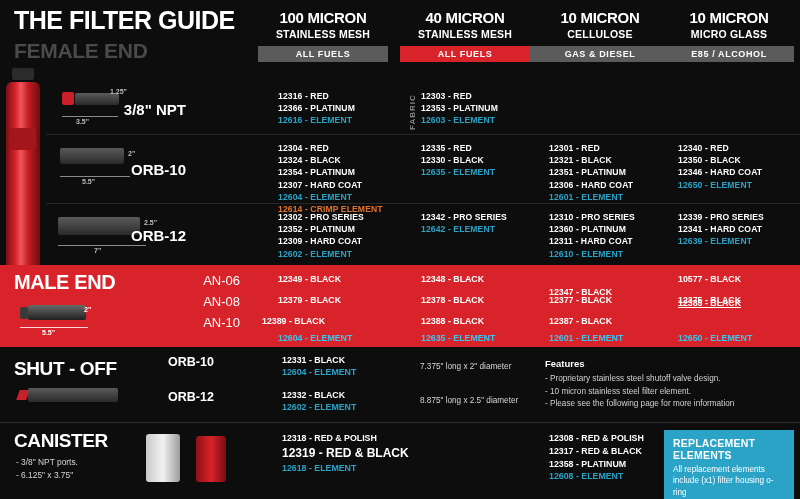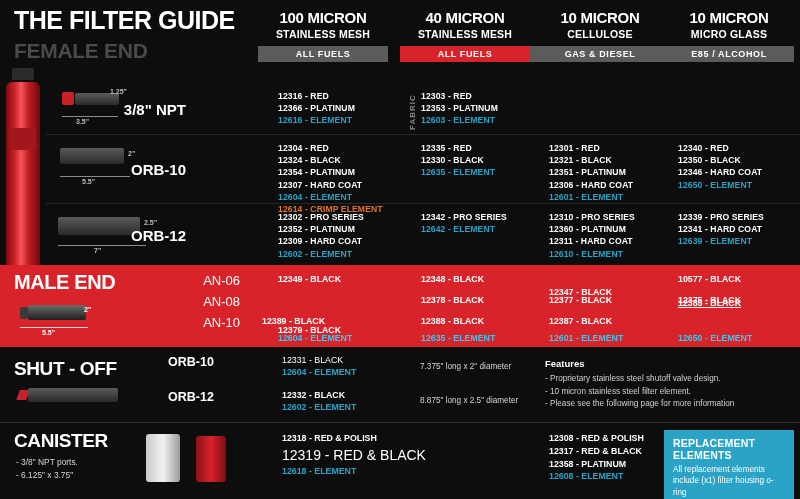--- a/index.html
+++ b/index.html
@@ -257,21 +257,21 @@
     <div class="dimline" style="position:absolute; left:20px; top:62px; width:68px; background:#ffd3d5;"></div>
     <div class="dimtxt" style="position:absolute; left:42px; top:64px; color:#fff;">5.5"</div>
 
     <div class="male-rowlabel" style="left:120px; top:8px;">AN-06</div>
     <div class="male-cell" style="left:278px; top:9px;">12349 - BLACK</div>
     <div class="male-cell" style="left:421px; top:9px;">12348 - BLACK</div>
     <div class="male-cell" style="left:549px; top:9px;margin-top:13px;">12347 - BLACK</div>
     <div class="male-cell" style="left:678px; top:9px;">10577 - BLACK</div>
 
     <div class="male-rowlabel" style="left:120px; top:29px;">AN-08</div>
-    <div class="male-cell" style="left:278px; top:30px;margin-top:30px;">12379 - BLACK</div>
+    <div class="male-cell" style="left:278px; top:30px;">12379 - BLACK</div>
     <div class="male-cell" style="left:421px; top:30px;">12378 - BLACK</div>
     <div class="male-cell" style="left:549px; top:30px;">12377 - BLACK</div>
     <div class="male-cell" style="left:678px; top:30px;">12375 - BLACK</div>
 
     <div class="male-rowlabel" style="left:120px; top:50px;">AN-10</div>
     <div class="male-cell" style="left:262px; top:51px;">12389 - BLACK</div>
     <div class="male-cell" style="left:421px; top:51px;">12388 - BLACK</div>
     <div class="male-cell" style="left:549px; top:51px;">12387 - BLACK</div>
     <div class="male-cell" style="left:678px; top:33px;text-decoration:underline;">12385 - BLACK</div>
 
@@ -283,21 +283,21 @@
 
   <div style="position:absolute; left:0; top:350px; width:800px; height:72px;">
     <div class="shut-title" style="top:8px;">SHUT - OFF</div>
 
     <div class="part" style="left:18px; top:38px;">
       <div style="width:10px;height:10px;background:#c9202a;transform:skewX(-20deg);"></div>
       <div class="fitting-body" style="width:90px;height:14px;"></div>
     </div>
 
     <div style="position:absolute; left:168px; top:5px; font-size:12.5px; font-weight:bold; color:#fff;">ORB-10</div>
-    <div style="position:absolute; left:282px; top:5px; font-size:8.8px; font-weight:normal; color:#fff;text-align:center;">12331 - BLACK</div>
+    <div style="position:absolute; left:282px; top:5px; font-size:8.8px; font-weight:bold; color:#fff;text-align:center;">12331 - BLACK</div>
     <div style="position:absolute; left:282px; top:17px; font-size:8.8px; font-weight:bold; color:#2aa3c7;">12604 - ELEMENT</div>
     <div style="position:absolute; left:420px; top:12px; font-size:8.2px; color:#d6d6d6;">7.375" long x 2" diameter</div>
 
     <div style="position:absolute; left:168px; top:40px; font-size:12.5px; font-weight:bold; color:#fff;">ORB-12</div>
     <div style="position:absolute; left:282px; top:40px; font-size:8.8px; font-weight:bold; color:#fff;">12332 - BLACK</div>
     <div style="position:absolute; left:282px; top:52px; font-size:8.8px; font-weight:bold; color:#2aa3c7;">12602 - ELEMENT</div>
     <div style="position:absolute; left:420px; top:46px; font-size:8.2px; color:#d6d6d6;">8.875" long x 2.5" diameter</div>
 
     <div style="position:absolute; left:545px; top:8px; width:250px;">
       <div class="feat-title">Features</div>
@@ -313,21 +313,21 @@
     <div style="position:absolute; left:16px; top:30px;">
       <div class="can-sub">- 3/8" NPT ports.</div>
       <div class="can-sub">- 6.125" x 3.75"</div>
     </div>
 
     <div style="position:absolute; left:146px; top:8px; width:34px; height:48px; background:linear-gradient(90deg,#c9c9c9,#f2f2f2,#9c9c9c); border-radius:3px;"></div>
     <div style="position:absolute; left:196px; top:10px; width:30px; height:46px; background:linear-gradient(90deg,#8d1016,#d8232a,#7a0d12); border-radius:3px;"></div>
 
     <div style="position:absolute; left:282px; top:6px;">
       <div style="font-size:8.8px;font-weight:bold;color:#fff;line-height:1.45;">12318 - RED &amp; POLISH</div>
-      <div style="font-size:14px;font-weight:normal;color:#fff;line-height:1.45;">12319 - RED &amp; BLACK</div>
+      <div style="font-size:12px;font-weight:bold;color:#fff;line-height:1.45;">12319 - RED &amp; BLACK</div>
       <div style="font-size:8.8px;font-weight:bold;color:#2aa3c7;line-height:1.45;">12618 - ELEMENT</div>
     </div>
 
     <div style="position:absolute; left:549px; top:6px;">
       <div style="font-size:8.8px;font-weight:bold;color:#fff;line-height:1.45;">12308 - RED &amp; POLISH</div>
       <div style="font-size:8.8px;font-weight:bold;color:#fff;line-height:1.45;">12317 - RED &amp; BLACK</div>
       <div style="font-size:8.8px;font-weight:bold;color:#fff;line-height:1.45;">12358 - PLATINUM</div>
       <div style="font-size:8.8px;font-weight:bold;color:#2aa3c7;line-height:1.45;">12608 - ELEMENT</div>
     </div>
 

